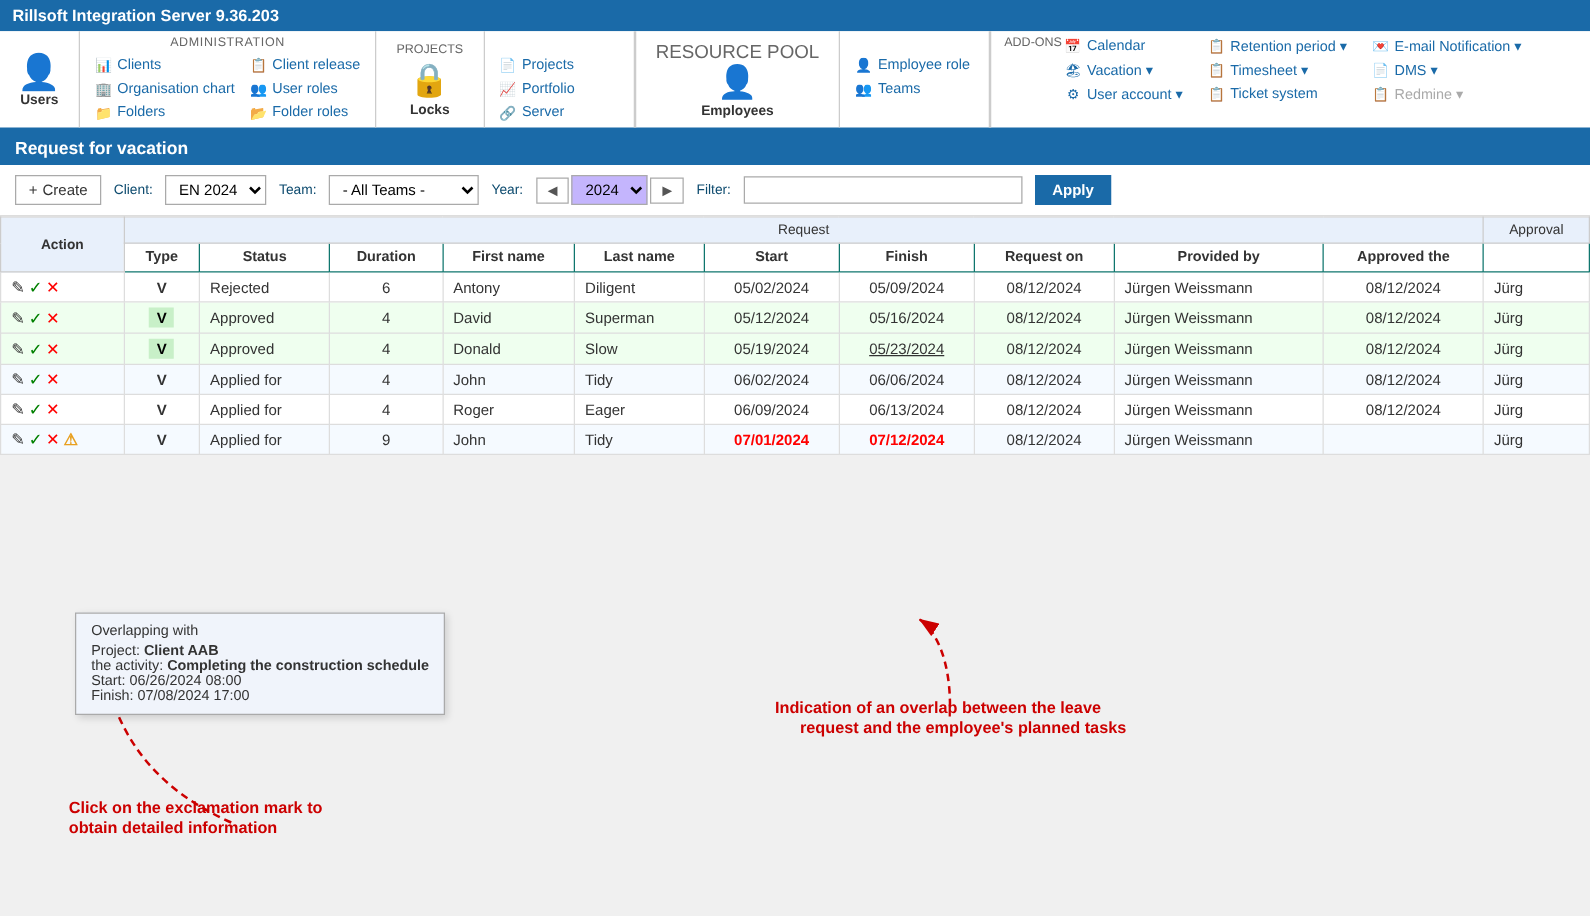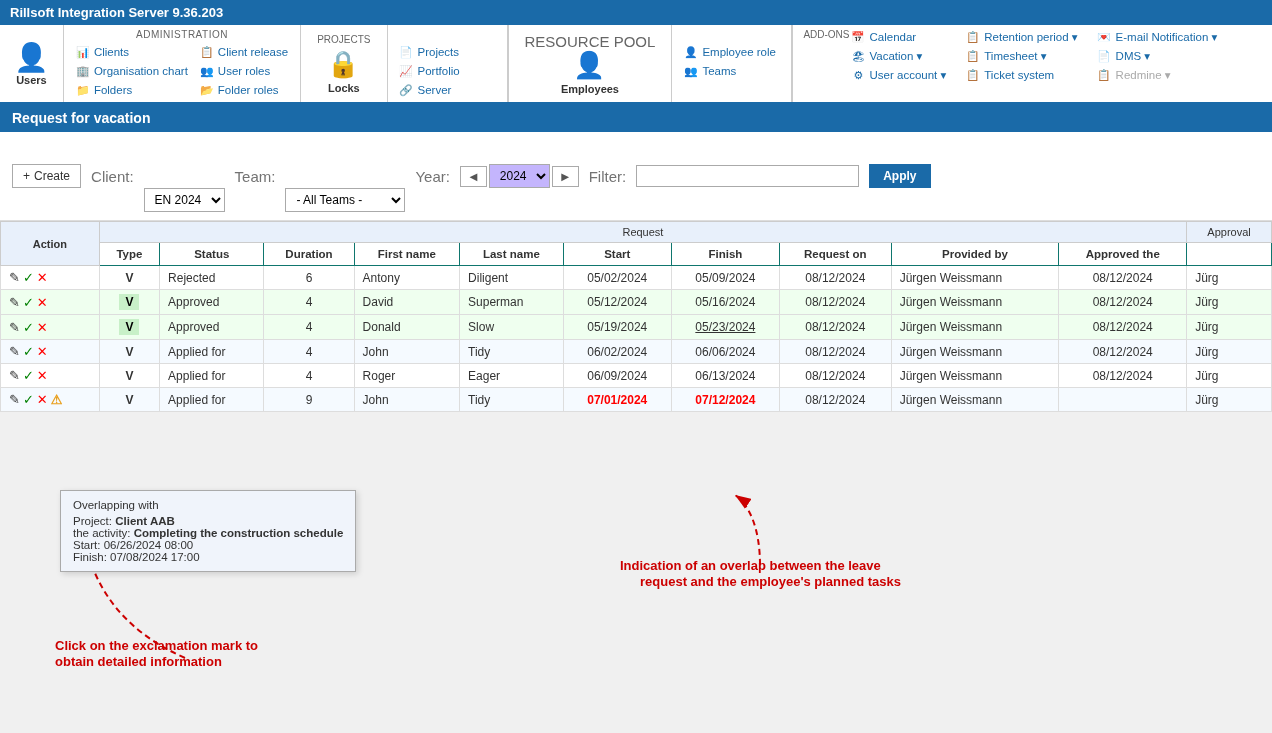--- a/index.html
+++ b/index.html
@@ -141,31 +141,30 @@
       padding: 4px 10px;
       cursor: pointer;
       display: flex;
       align-items: center;
       gap: 4px;
       font-size: 12px;
       color: #333;
     }
 
     .toolbar-label {
-      font-size: 15px;
-      color: #737373;
+      font-size: 11px;
+      color: #0c4a6e;
     }
 
     .toolbar-select {
       border: 1px solid #aaa;
       padding: 3px 6px;
       font-size: 12px;
       background: white;
       cursor: pointer;
-      margin-top: 48px;
     }
 
     .year-nav {
       display: flex;
       align-items: center;
       gap: 2px;
     }
 
     .year-btn {
       border: 1px solid #aaa;

